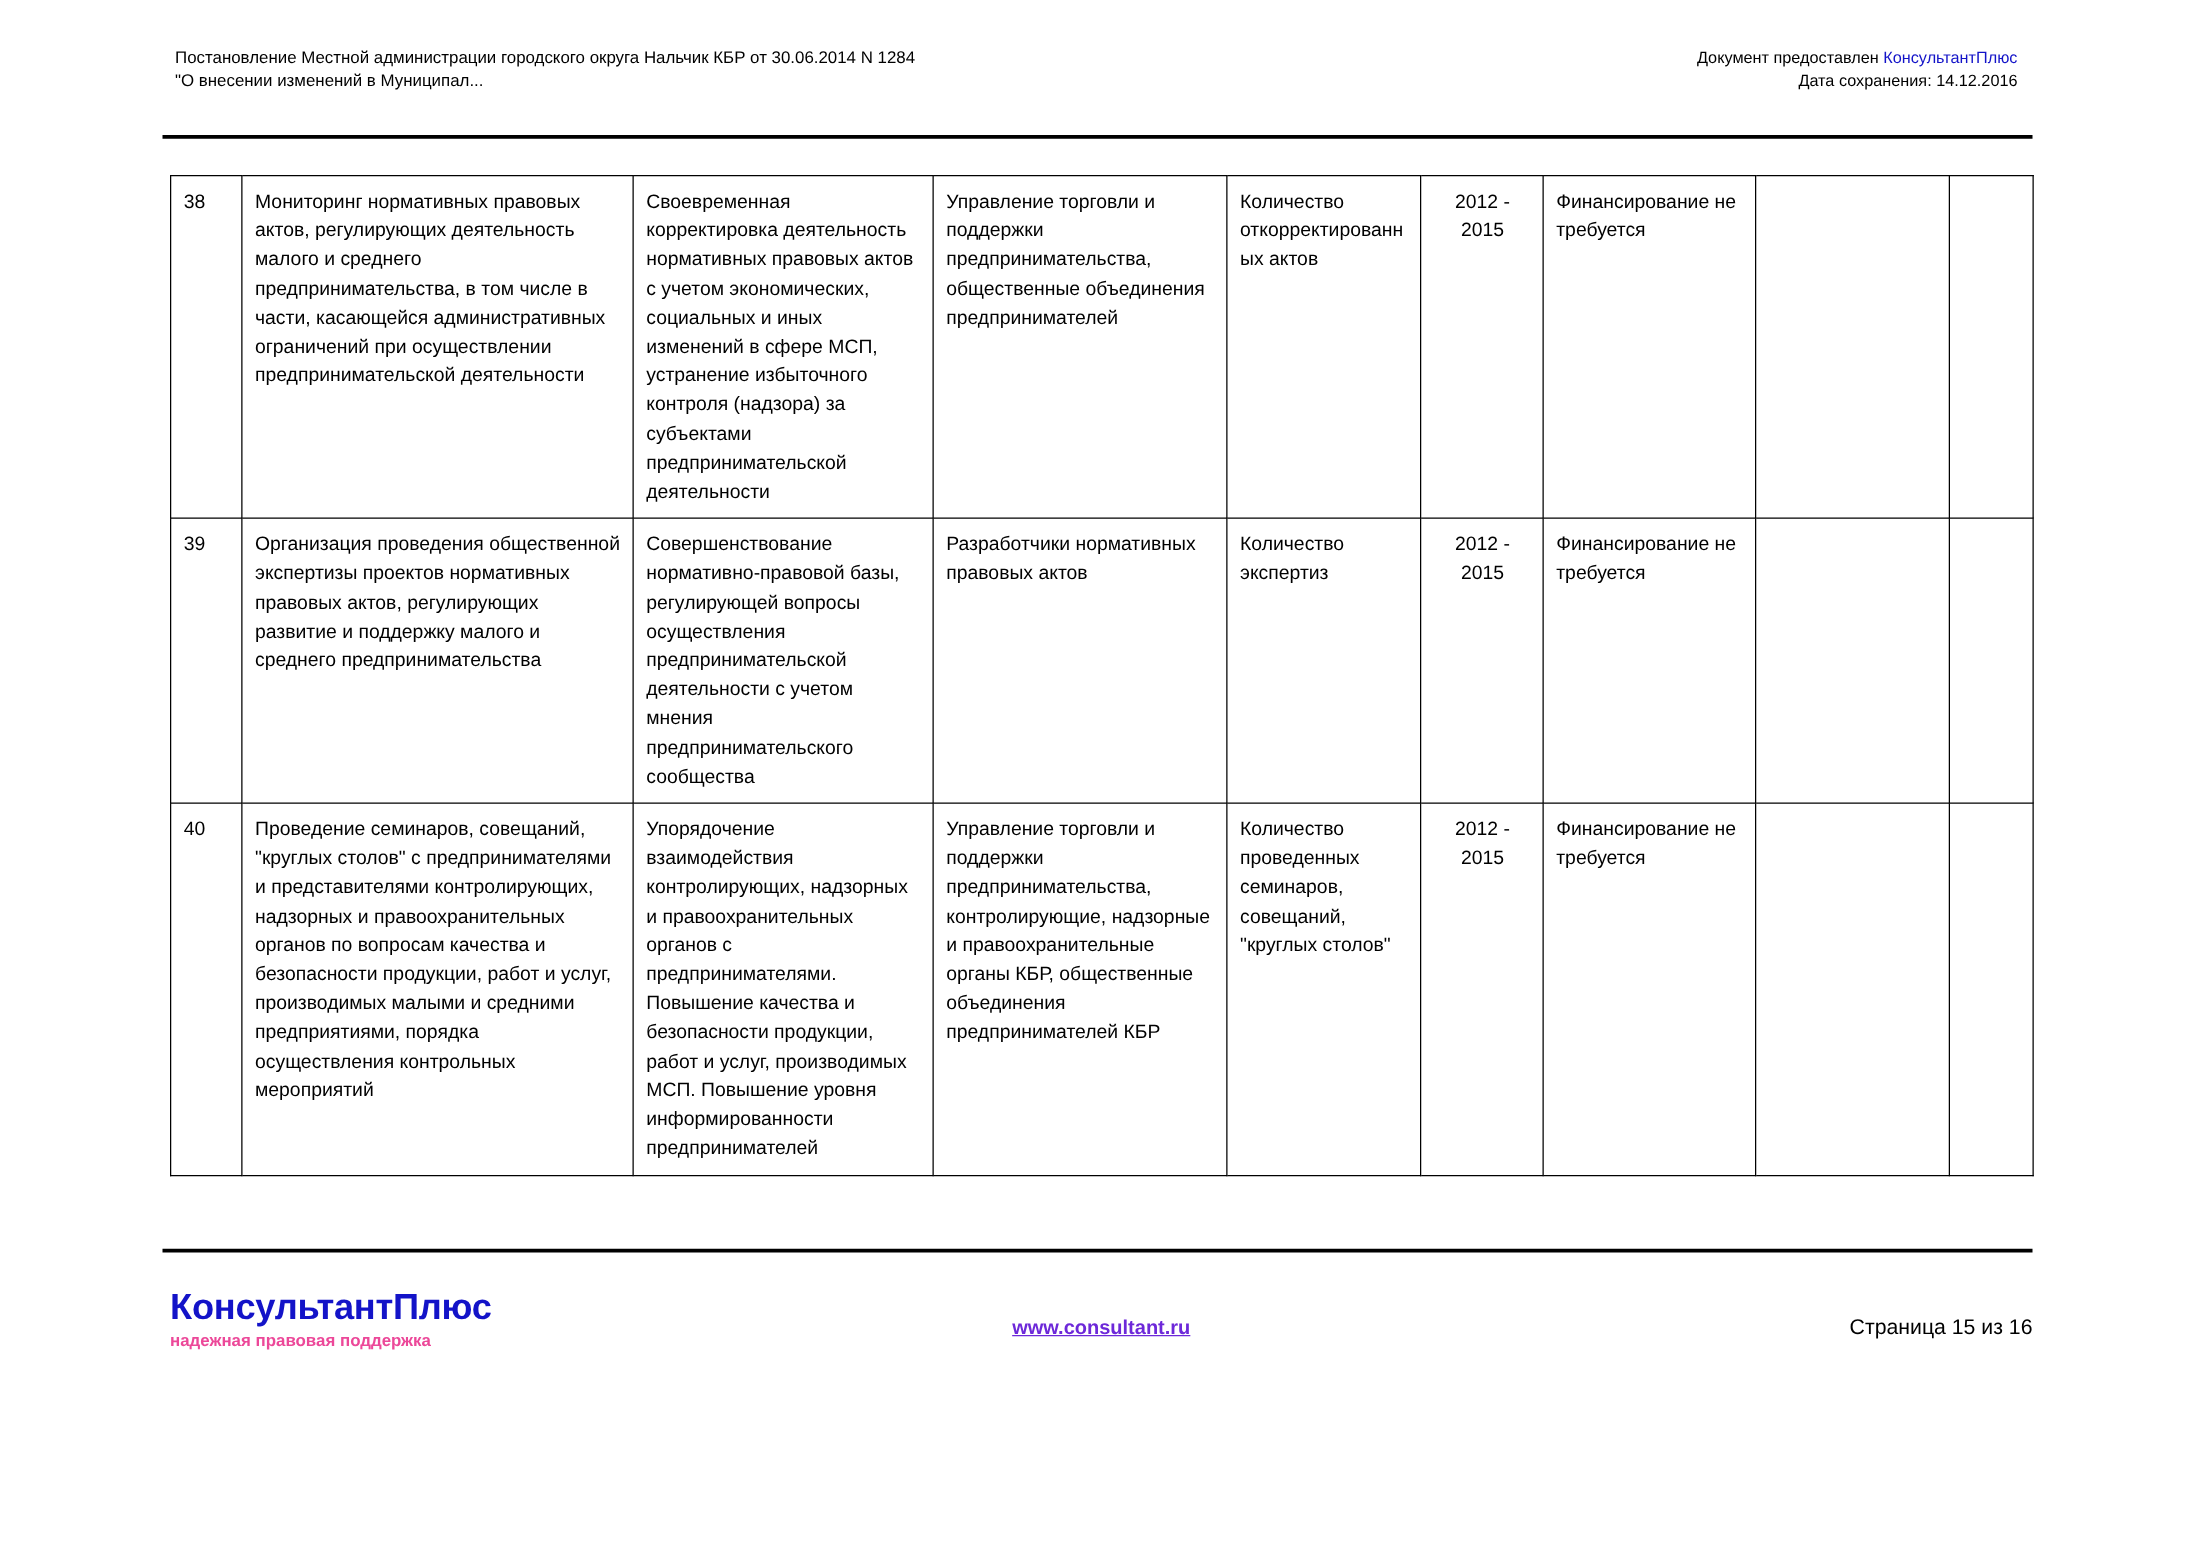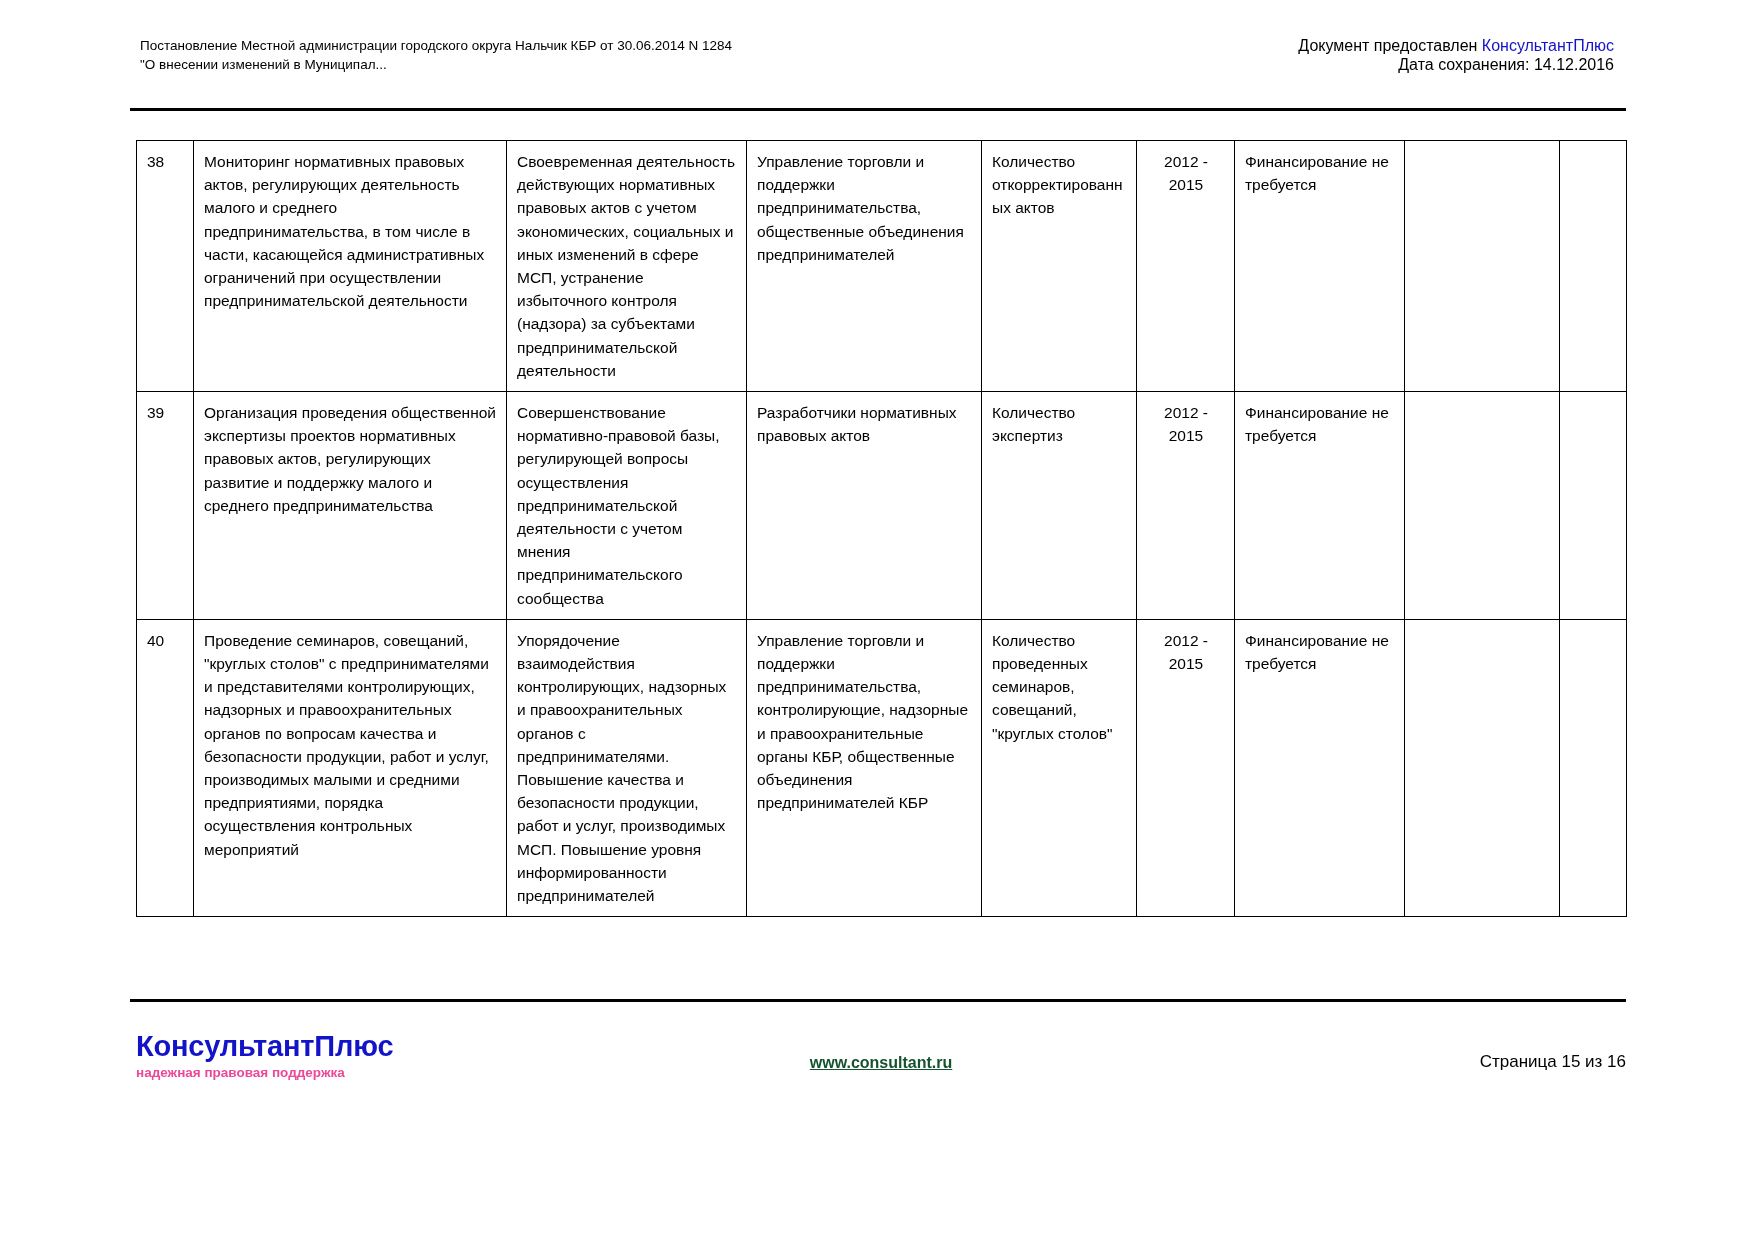--- a/index.html
+++ b/index.html
@@ -33,21 +33,21 @@
     justify-content: space-between;
     align-items: flex-start;
   }
   .doc-header-left {
     font-size: 13.5px;
     line-height: 19px;
     color: #000;
     max-width: 820px;
   }
   .doc-header-right {
-    font-size: 16px;
+    font-size: 13px;
     line-height: 19px;
     text-align: right;
     color: #000;
     white-space: nowrap;
   }
   .brand-link {
     color: #1313c8;
   }
 
   .rule {
@@ -131,21 +131,21 @@
     line-height: 18px;
     margin-top: 1px;
   }
   .footer-url {
     position: absolute;
     left: 50%;
     transform: translateX(-50%);
     top: 24px;
     font-size: 16px;
     font-weight: bold;
-    color: #14532d;
+    color: #6d28d9;
     text-decoration: underline;
     white-space: nowrap;
   }
   .footer-page {
     position: absolute;
     right: 0;
     top: 22px;
     font-size: 17px;
     color: #000000;
     white-space: nowrap;
@@ -181,21 +181,21 @@
         <col class="w-period">
         <col class="w-fin">
         <col class="w-blank1">
         <col class="w-blank2">
       </colgroup>
       <tbody>
 
         <tr>
           <td class="c-num">38</td>
           <td class="c-action">Мониторинг нормативных правовых актов, регулирующих деятельность малого и среднего предпринимательства, в том числе в части, касающейся административных ограничений при осуществлении предпринимательской деятельности</td>
-          <td class="c-result">Своевременная деятельность действующих нормативных правовых актов с учетом экономических, социальных и иных изменений в сфере МСП, устранение избыточного контроля (надзора) за субъектами предпринимательской деятельности</td>
+          <td class="c-result">Своевременная корректировка деятельность нормативных правовых актов с учетом экономических, социальных и иных изменений в сфере МСП, устранение избыточного контроля (надзора) за субъектами предпринимательской деятельности</td>
           <td class="c-exec">Управление торговли и поддержки предпринимательства, общественные объединения предпринимателей</td>
           <td class="c-ind">Количество откорректированных актов</td>
           <td class="c-period">2012 - 2015</td>
           <td class="c-fin">Финансирование не требуется</td>
           <td class="c-empty"></td>
           <td class="c-empty"></td>
         </tr>
 
         <tr>
           <td class="c-num">39</td>

